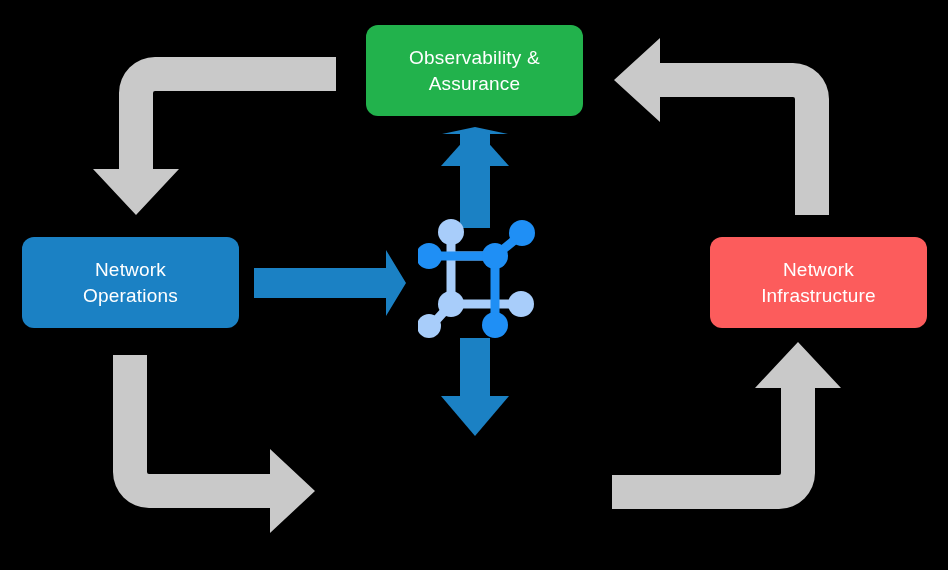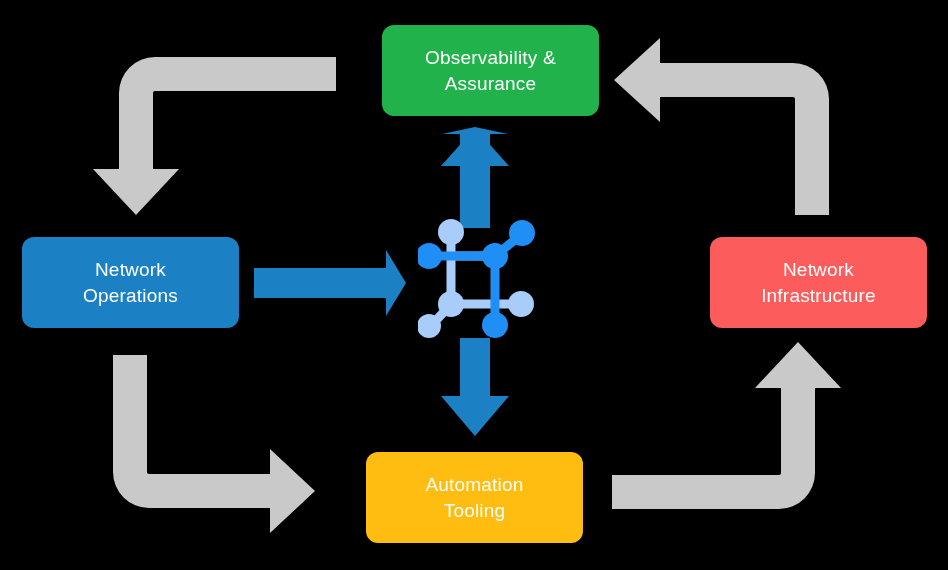--- a/index.html
+++ b/index.html
@@ -43,21 +43,20 @@
   }
   .node-label {
     white-space: pre-line;
     display: block;
   }
   #box-observability {
     left: 366px;
     top: 25px;
     width: 217px;
     height: 91px;
-    margin-left: 16px;
   }
   #box-network-operations {
     left: 22px;
     top: 237px;
     width: 217px;
     height: 91px;
   }
   #box-network-infrastructure {
     left: 710px;
     top: 237px;
@@ -176,18 +175,14 @@
   <div class="node-box" id="box-network-operations" style="background:#1b81c4">
     <span class="node-label">Network
 Operations</span>
   </div>
 
   <div class="node-box" id="box-network-infrastructure" style="background:#fc5c5c">
     <span class="node-label">Network
 Infrastructure</span>
   </div>
 
-  <div class="node-box" id="box-automation-tooling" style="background:#ffbc11">
-    <span class="node-label">Automation
-Tooling</span>
-  </div>
 
 </div>
 
 </body></html>

